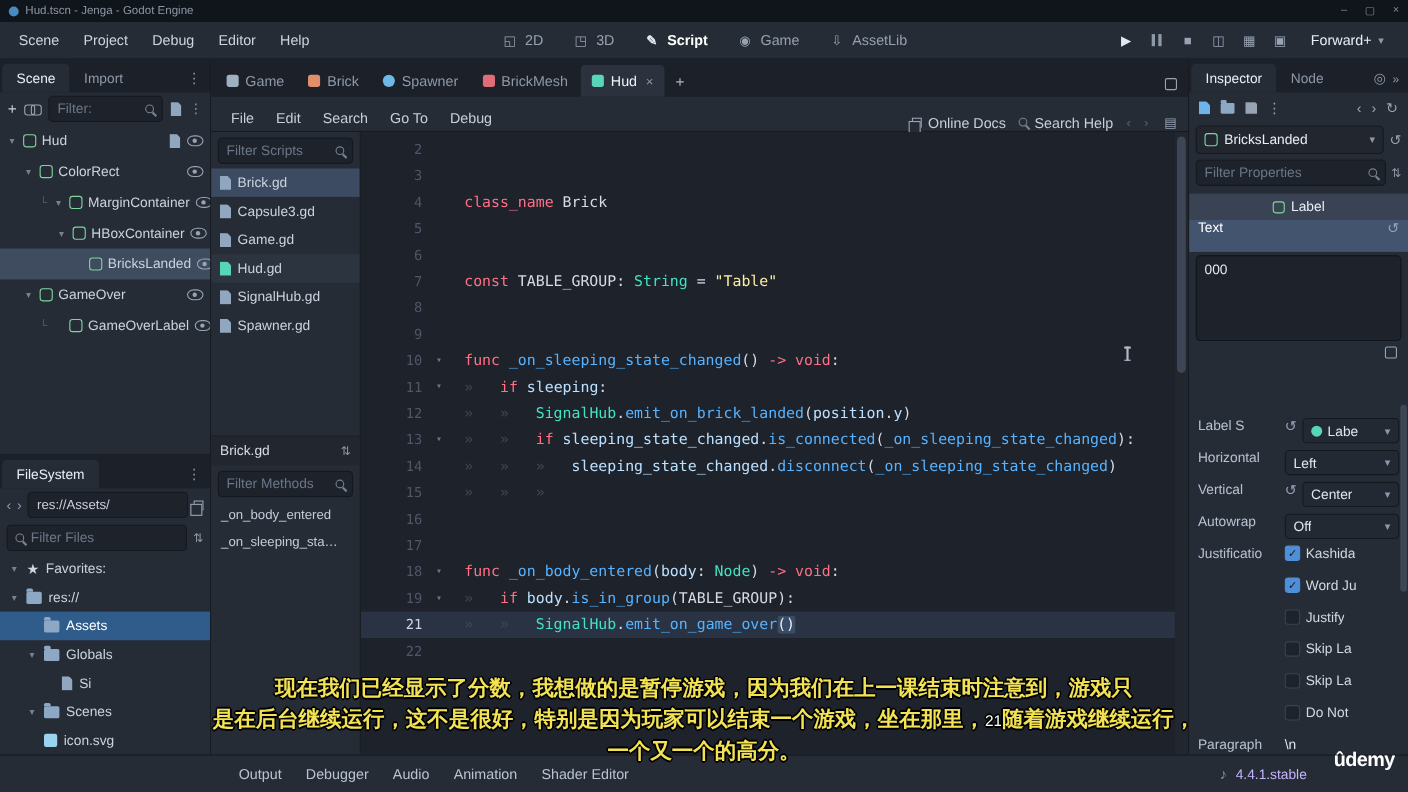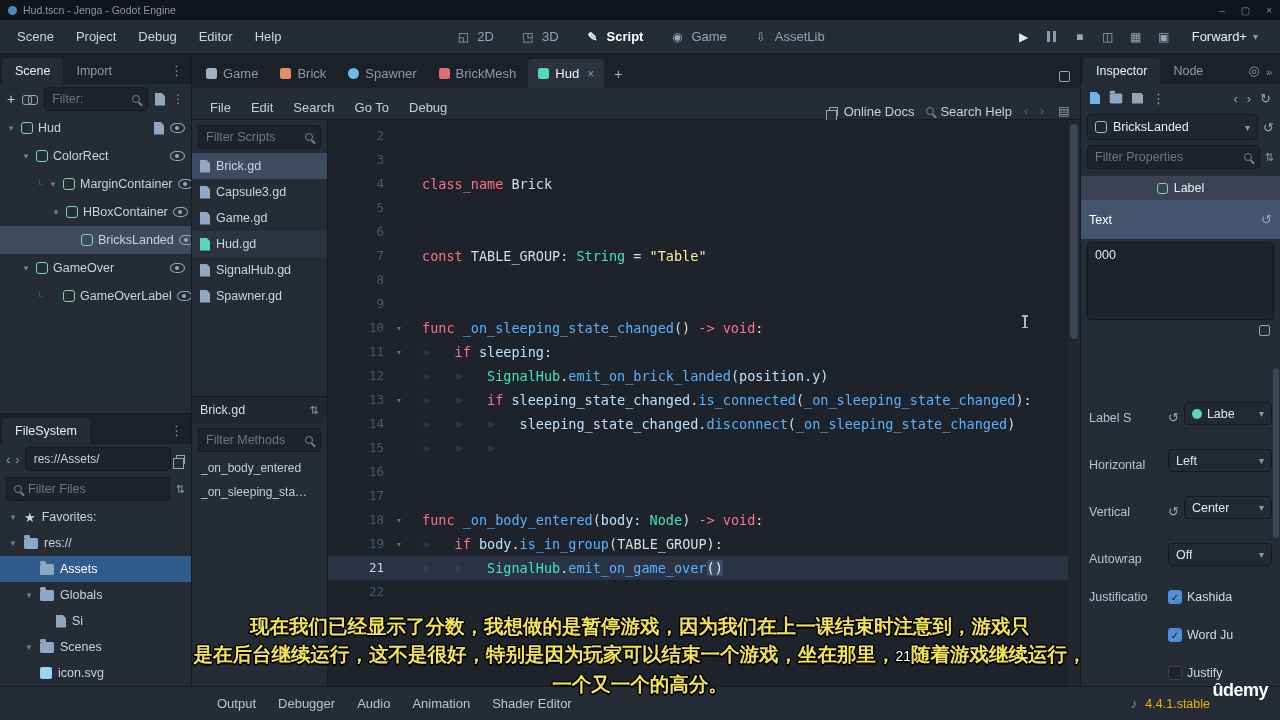--- a/index.html
+++ b/index.html
@@ -111,42 +111,42 @@
   
   .right-dock{position:absolute;right:0;top:54px;width:200px;bottom:34px;background:#262c36;border-left:1px solid #171b21;display:flex;flex-direction:column}
   .insp-toolbar{height:28px;display:flex;align-items:center;gap:9px;padding:0 9px;color:#98a3b3}
   .insp-toolbar .spacer{flex:1}
   .node-sel-row{display:flex;align-items:center;gap:5px;padding:2px 6px}
   .node-sel{flex:1;height:26px;background:#21262f;border:1px solid #141920;border-radius:4px;display:flex;align-items:center;gap:6px;padding:0 7px;color:#e7edf4;font-size:12.5px;white-space:nowrap;overflow:hidden}
   .node-sel .chev{margin-left:auto}
   .insp-filter{display:flex;align-items:center;gap:5px;padding:3px 6px}
   .insp-content{flex:1;position:relative;overflow:hidden}
   .category{height:24px;margin-top:4px;background:#3a4354;display:flex;align-items:center;justify-content:center;gap:6px;color:#e9eef4;font-size:12.5px}
-  .prop-row{min-height:29px;display:flex;align-items:flex-end;gap:5px;padding:12px 8px}
+  .prop-row{min-height:29px;display:flex;align-items:flex-start;gap:5px;padding:0 8px}
   .prop-row.hl{background:#43546e}
   .prop-label{width:74px;flex:none;font-size:12.5px;color:#b6c1d1;white-space:nowrap;overflow:hidden}
   .prop-row.hl .prop-label{color:#fff;width:auto;flex:1}
   .revert{color:#98a3b8;font-size:13px;flex:none}
   .dd{flex:1;min-width:0;height:23px;background:#232933;border:1px solid #141920;border-radius:4px;display:flex;align-items:center;gap:5px;padding:0 7px;color:#dfe6ee;font-size:12.5px}
   .dd .chev{margin-left:auto}
   .dd-val{white-space:nowrap;overflow:hidden}
   .chk{width:14px;height:14px;flex:none;border-radius:3px;background:#1d222b;border:1px solid #3a4250;display:inline-flex;align-items:center;justify-content:center;font-size:10px;color:transparent}
   .chk.on{background:#4e8fd8;border-color:#4e8fd8;color:#10151b}
   .chk-label{font-size:12.5px;color:#cfd8e4;white-space:nowrap;overflow:hidden}
   .prop-text{font-size:12.5px;color:#e0e6ee}
   .text-area{margin:3px 6px 0 6px;height:78px;background:#1d222b;border:1px solid #11151b;border-radius:4px;padding:5px 7px;color:#e3e9f0;font-size:12.5px}
   .expand-row{height:20px;display:flex;align-items:center;justify-content:flex-end;padding:0 10px}
   .gap{height:50px}
   .insp-scroll{position:absolute;right:1px;top:0;bottom:0;width:8px}
   .insp-thumb{position:absolute;right:0;width:6px;background:#3d4654;border-radius:3px;top:196px;height:170px}
   
   .bottombar{position:absolute;left:0;right:0;bottom:0;height:34px;background:#262c36;border-top:1px solid #171b21;display:flex;align-items:center;padding-left:206px}
   .bpanel{padding:6px 11px;color:#b9c3d1;font-size:13px}
   .bb-right{margin-left:auto;display:flex;align-items:center;gap:8px;padding-right:14px;color:#8d98a8}
-  .version{font-size:12.5px;color:#eab308;margin-right:56px}
+  .version{font-size:12.5px;color:#c4b5fd;margin-right:78px}
   .brand{position:absolute;right:12px;bottom:19px;font-size:18px;font-weight:bold;color:#ffffff;letter-spacing:-0.5px}
   
   .subs{position:absolute;left:0;right:0;top:612px;z-index:50;text-align:center;font-weight:bold;font-size:19.5px;line-height:28px;color:#f3e354;font-family:sans-serif;
         text-shadow:-1.5px 0 #000,1.5px 0 #000,0 -1.5px #000,0 1.5px #000,-1px -1px #000,1px 1px #000,-1px 1px #000,1px -1px #000}
   .subs .w{color:#fff;font-size:14px;font-weight:normal}
 </style>
 </head>
 <body>
 
 <div class="titlebar">

